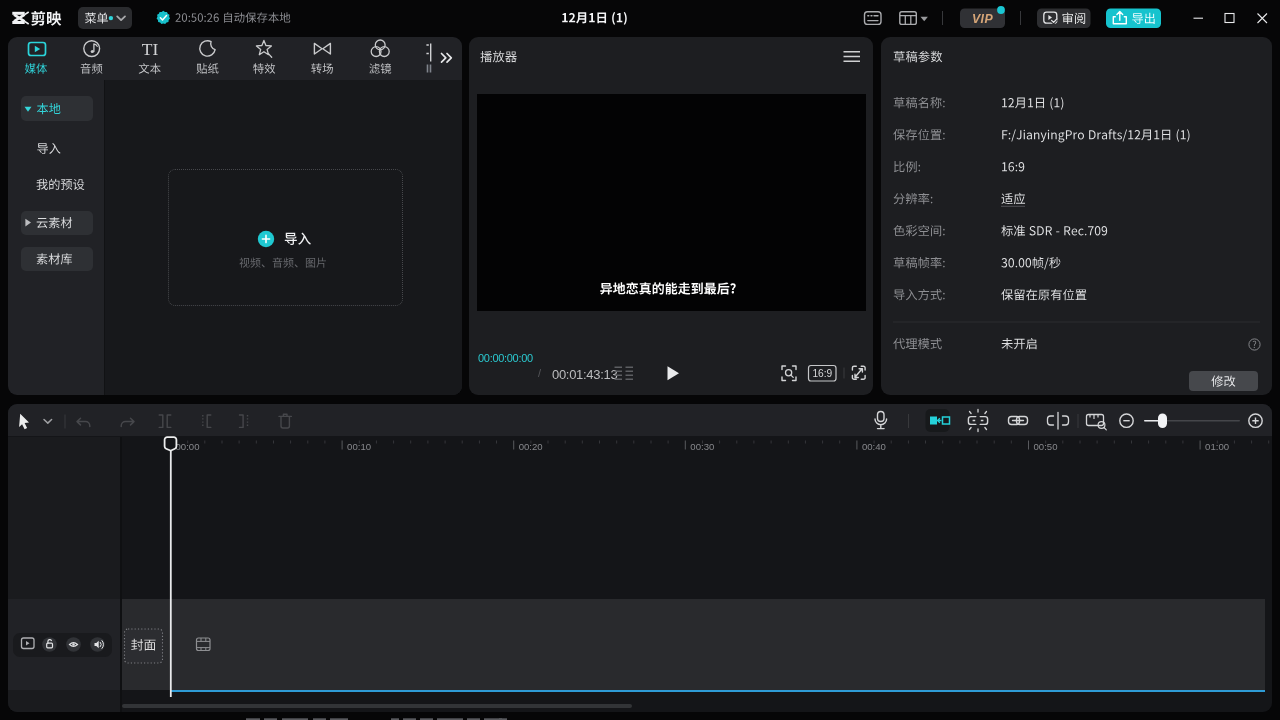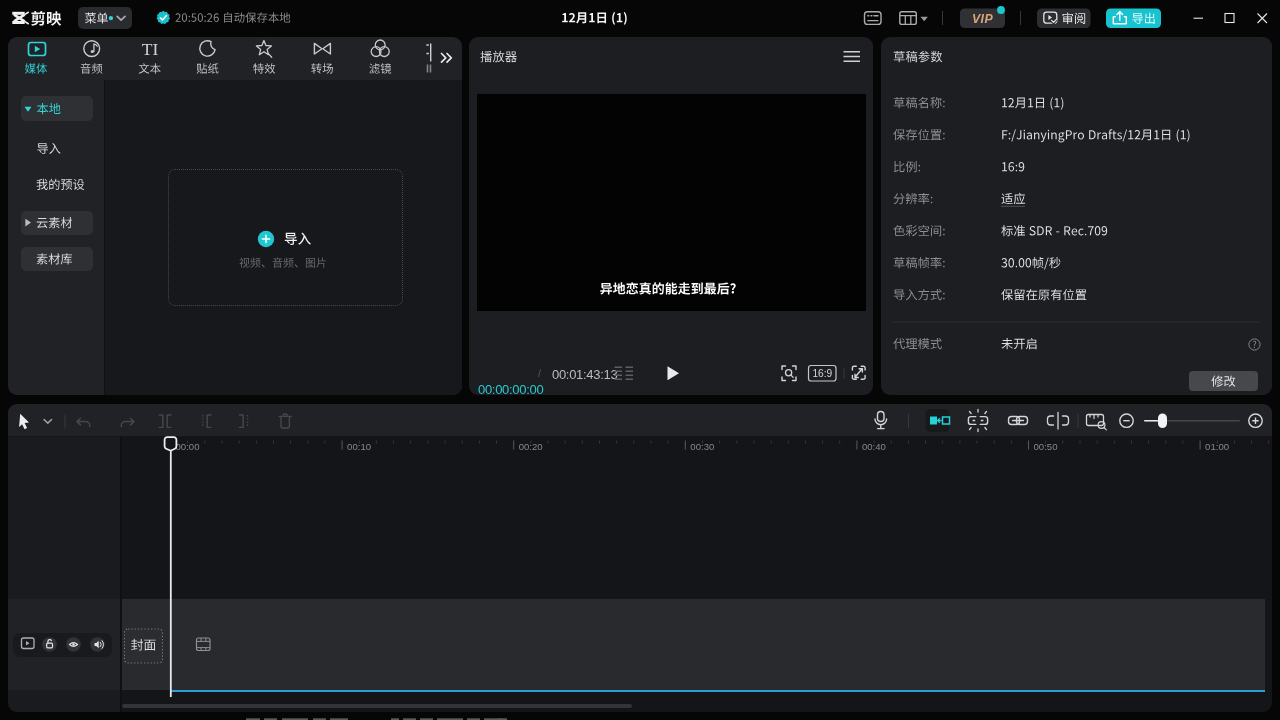--- a/index.html
+++ b/index.html
@@ -32,21 +32,21 @@
 <div class="abs" style="left:20.5px;top:210.5px;width:72.5px;height:24px;background:#2e3034;border-radius:5px"></div>
 <div class="abs" style="left:20.5px;top:246.5px;width:72.5px;height:24.5px;background:#2e3034;border-radius:5px"></div>
 <div class="abs" style="left:1189px;top:370.5px;width:69px;height:20.5px;background:#46484c;border-radius:4px"></div>
 
 <div class="abs" style="left:77.5px;top:7px;width:54px;height:21.5px;background:#2a2b2e;border-radius:5px"></div>
 
 <div class="abs" style="left:167.5px;top:169px;width:235px;height:136.5px;border:1.5px dotted #47484c;border-radius:7px"></div>
 
 <div class="abs" style="left:477px;top:94px;width:389px;height:217px;background:#030304"></div>
 
-<div class="abs" style="left:478px;top:382px;font-size:13px;color:#2bc9d0;letter-spacing:-0.3px">00:00:00:00</div>
+<div class="abs" style="left:478px;top:352px;font-size:11px;color:#2bc9d0;letter-spacing:-0.3px">00:00:00:00</div>
 <div class="abs" style="left:538px;top:366.5px;font-size:11px;color:#55565a">/</div>
 <div class="abs" style="left:552px;top:366.5px;font-size:13px;color:#bbbcbe;letter-spacing:-0.3px">00:01:43:13</div>
 
 <svg class="abs" style="left:0;top:0" width="1280" height="720" viewBox="0 0 1280 720">
 <defs>
         <path id="b526a" d="M570 616V362H670V616ZM759 639V344C759 333 755 330 743 330C732 329 695 329 662 331C672 309 685 278 690 254C749 254 791 254 822 266C854 278 863 296 863 341V639ZM656 854C646 826 625 789 607 760H338L383 768C376 793 357 830 338 855L226 835C240 813 254 783 262 760H60V670H942V760H727C743 782 760 807 777 834ZM81 231V137H369C337 66 263 27 44 6C64 -18 91 -65 99 -94C371 -57 459 14 495 137H761C752 67 741 32 727 20C716 13 706 12 686 12C664 12 609 12 557 17C575 -11 589 -54 590 -85C649 -87 704 -87 736 -84C772 -82 799 -74 823 -51C852 -22 870 44 884 187C886 201 889 231 889 231ZM392 560V521H222V560ZM124 630V258H222V357H392V338C392 329 389 326 380 326C371 326 344 326 319 327C329 309 340 282 345 260C392 260 430 260 456 271C482 283 490 299 490 338V630ZM392 459V420H222V459Z"></path>
         <path id="b6620" d="M615 841V700H431V375H381V267H594C563 160 489 67 320 3C344 -17 380 -61 395 -86C556 -23 640 68 683 174C731 56 802 -37 906 -93C923 -63 958 -19 983 3C874 52 800 149 757 267H973V375H925V700H725V841ZM537 375V593H615V455C615 428 614 401 612 375ZM814 375H723C724 401 725 428 725 455V593H814ZM251 397V209H173V397ZM251 502H173V678H251ZM64 786V13H173V102H359V786Z"></path>
         <path id="r83dc" d="M811 645C649 607 342 585 91 579C98 562 106 532 108 514C364 519 676 541 871 586ZM136 462C174 417 211 354 225 312L292 341C277 383 238 444 199 489ZM412 489C440 444 465 385 471 347L542 371C534 410 507 467 478 510ZM807 526C781 467 732 382 694 332L752 305C792 354 842 431 883 498ZM629 840V770H370V840H294V770H61V703H294V623H370V703H629V634H705V703H942V770H705V840ZM459 341V264H58V196H391C301 113 160 40 34 4C51 -11 74 -41 86 -61C217 -16 363 71 459 171V-80H537V173C629 72 775 -12 911 -55C922 -34 945 -5 962 11C830 44 689 113 601 196H946V264H537V341Z"></path>
         <path id="r5355" d="M221 437H459V329H221ZM536 437H785V329H536ZM221 603H459V497H221ZM536 603H785V497H536ZM709 836C686 785 645 715 609 667H366L407 687C387 729 340 791 299 836L236 806C272 764 311 707 333 667H148V265H459V170H54V100H459V-79H536V100H949V170H536V265H861V667H693C725 709 760 761 790 809Z"></path>
         <path id="r0032" d="M44 0H505V79H302C265 79 220 75 182 72C354 235 470 384 470 531C470 661 387 746 256 746C163 746 99 704 40 639L93 587C134 636 185 672 245 672C336 672 380 611 380 527C380 401 274 255 44 54Z"></path>

